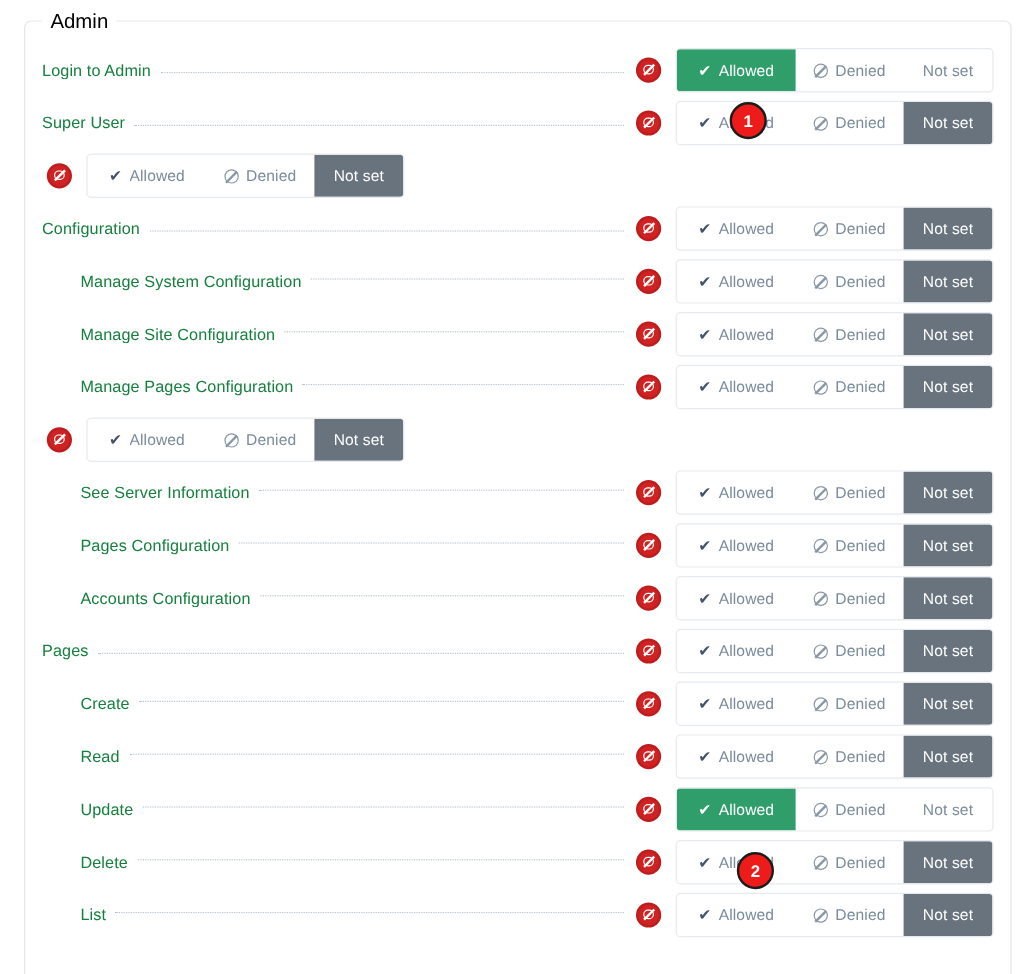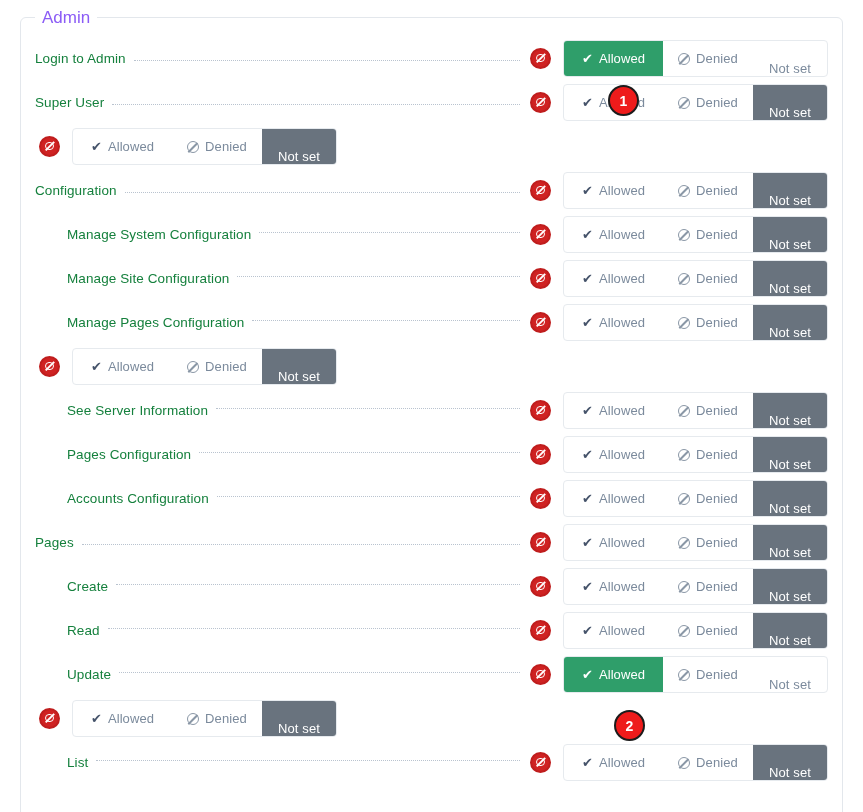--- a/index.html
+++ b/index.html
@@ -30,21 +30,21 @@
     position: relative;
     margin: 9px 0 0 0;
     padding: 0 0 0 0;
     border: 1px solid #e3e7ec;
     border-radius: 6px;
     height: 812px;
     box-sizing: border-box;
   }
   .perm-legend {
     font-size: 17px;
-    color: #8b5cf6;
+    color: #000000;
     padding: 0 7px;
     margin-left: 14px;
     width: auto;
     line-height: 1;
   }
 
   .perm-body {
     padding: 10px 14px 0 14px;
   }
 
@@ -149,21 +149,21 @@
     border: none;
     cursor: pointer;
     font-family: "Liberation Sans", sans-serif;
     padding: 0;
     height: 100%;
     white-space: nowrap;
     letter-spacing: .1px;
   }
   .opt-btn.allowed  { flex: 0 0 99px; }
   .opt-btn.denied   { flex: 0 0 90px; }
-  .opt-btn.notset   { flex: 1 1 auto; align-items: flex-end; }
+  .opt-btn.notset   { flex: 1 1 auto; }
 
   .opt-btn.active-allowed {
     background: #2f9e6a;
     color: #ffffff;
   }
   .opt-btn.active-allowed .ico-check { color: #ffffff; }
 
   .opt-btn.active-notset {
     background: #69737e;
     color: #ffffff;
@@ -513,20 +513,24 @@
             <button class="opt-btn denied">
               <span class="ico-ban"></span>
               <span>Denied</span>
             </button>
             <button class="opt-btn notset">
               <span>Not set</span>
             </button>
           </div>
         </div>
         <div class="perm-row indent">
+          <div class="perm-label-wrap">
+            <span class="perm-label">Delete</span>
+            <span class="perm-leader"></span>
+          </div>
           <span class="ban-icon"></span>
           <div class="btn-group">
             <button class="opt-btn allowed">
               <span class="ico-check">✔</span>
               <span>Allowed</span>
             </button>
             <button class="opt-btn denied">
               <span class="ico-ban"></span>
               <span>Denied</span>
             </button>

